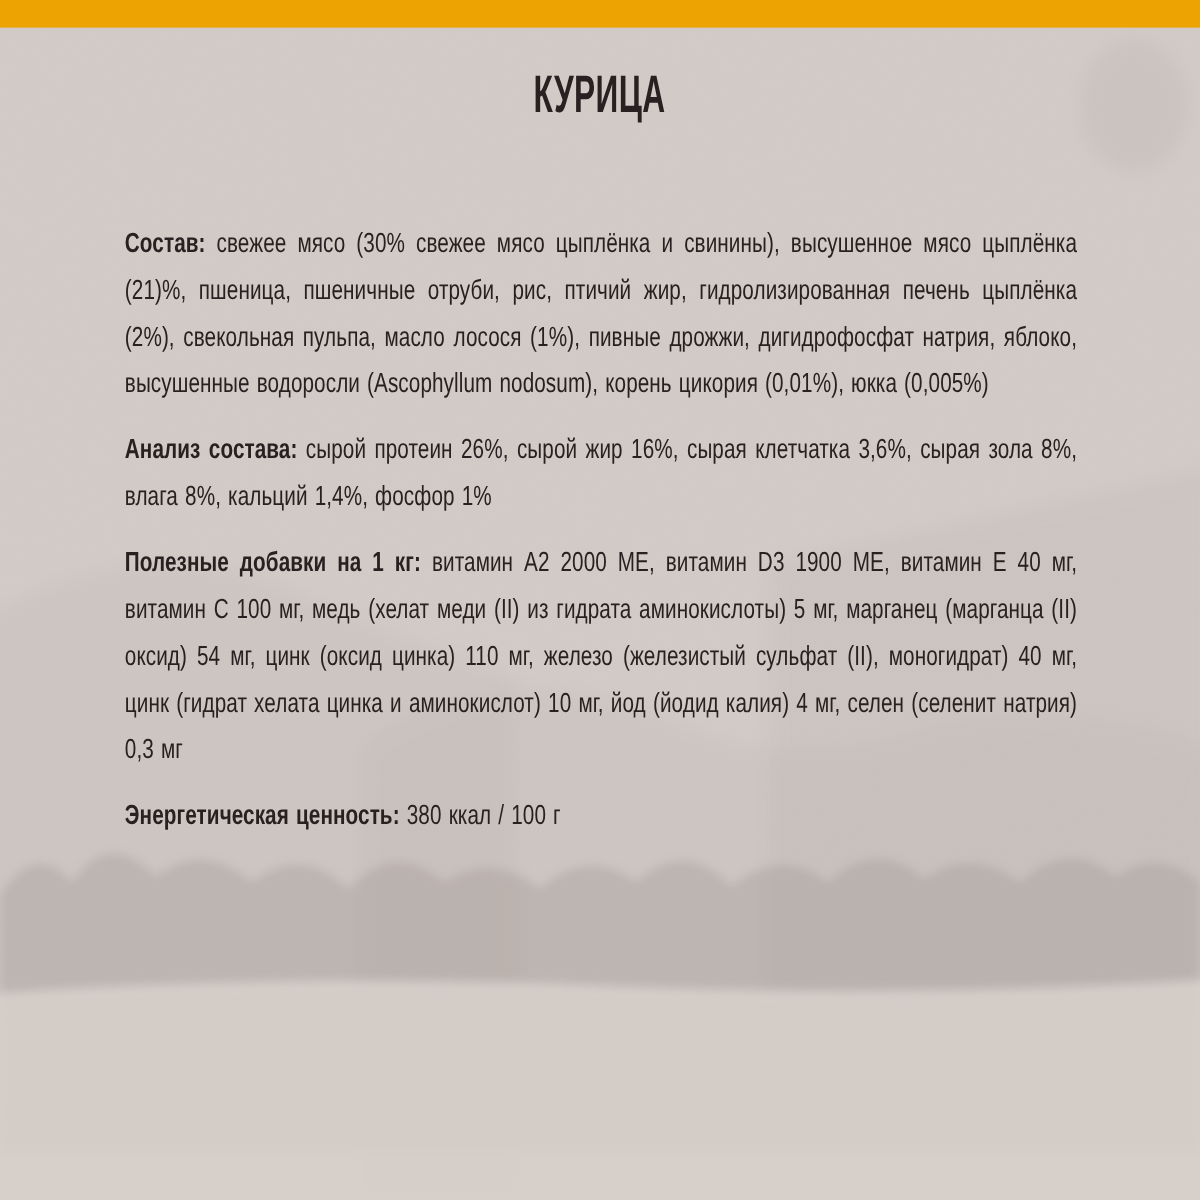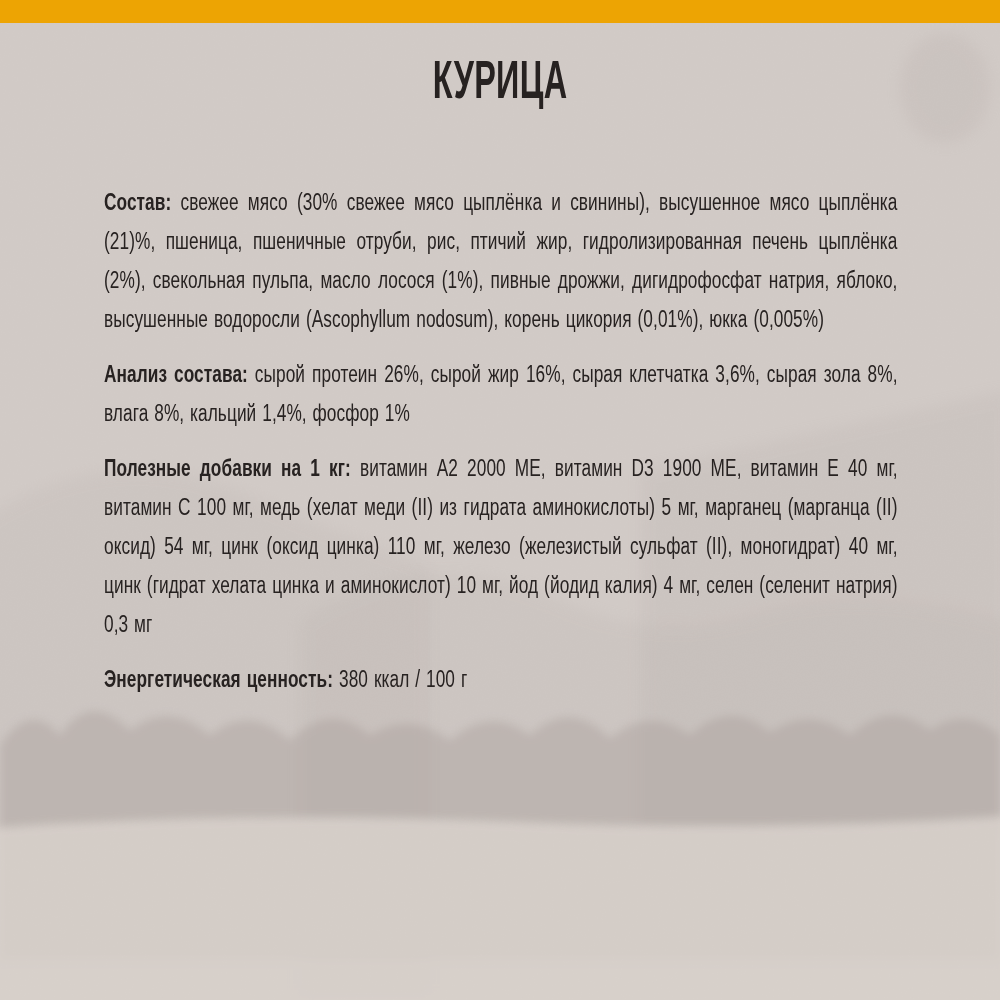--- a/index.html
+++ b/index.html
@@ -16,21 +16,21 @@
     font-family:"Liberation Sans", sans-serif;
   }
   .bg{position:absolute;left:0;top:0;width:1000px;height:1000px;display:block;}
   .accent-bar{
     position:absolute;left:0;top:0;width:100%;height:23px;
     background:var(--accent);
   }
   .title{
     position:absolute;left:0;top:48px;width:100%;margin:0;
     text-align:center;
-    font-size:54px;line-height:62px;font-weight:bold;
+    font-size:44px;line-height:62px;font-weight:bold;
     color:var(--ink);
     white-space:nowrap;
   }
   .title-inner{
     display:inline-block;
     transform:scaleX(0.60);
     transform-origin:50% 50%;
     letter-spacing:0.5px;
   }
   .content{

